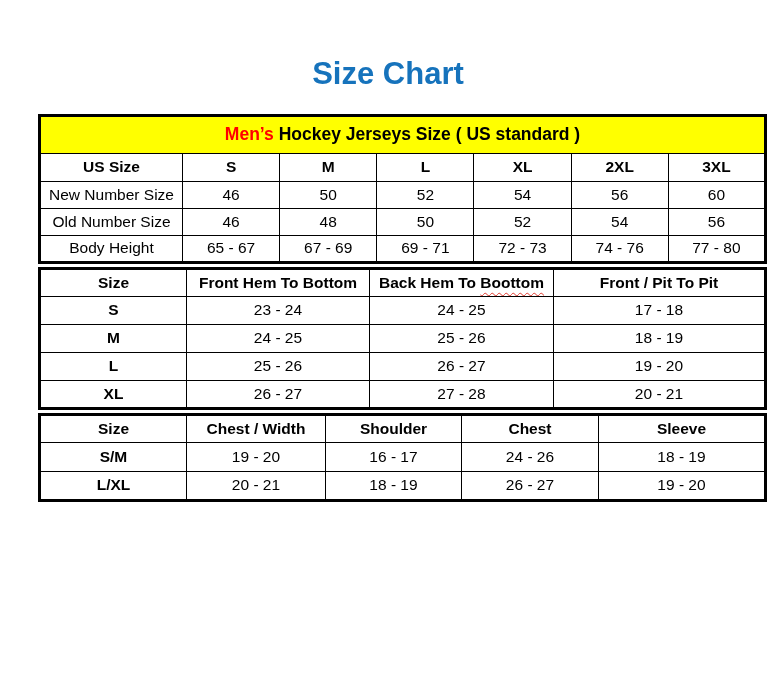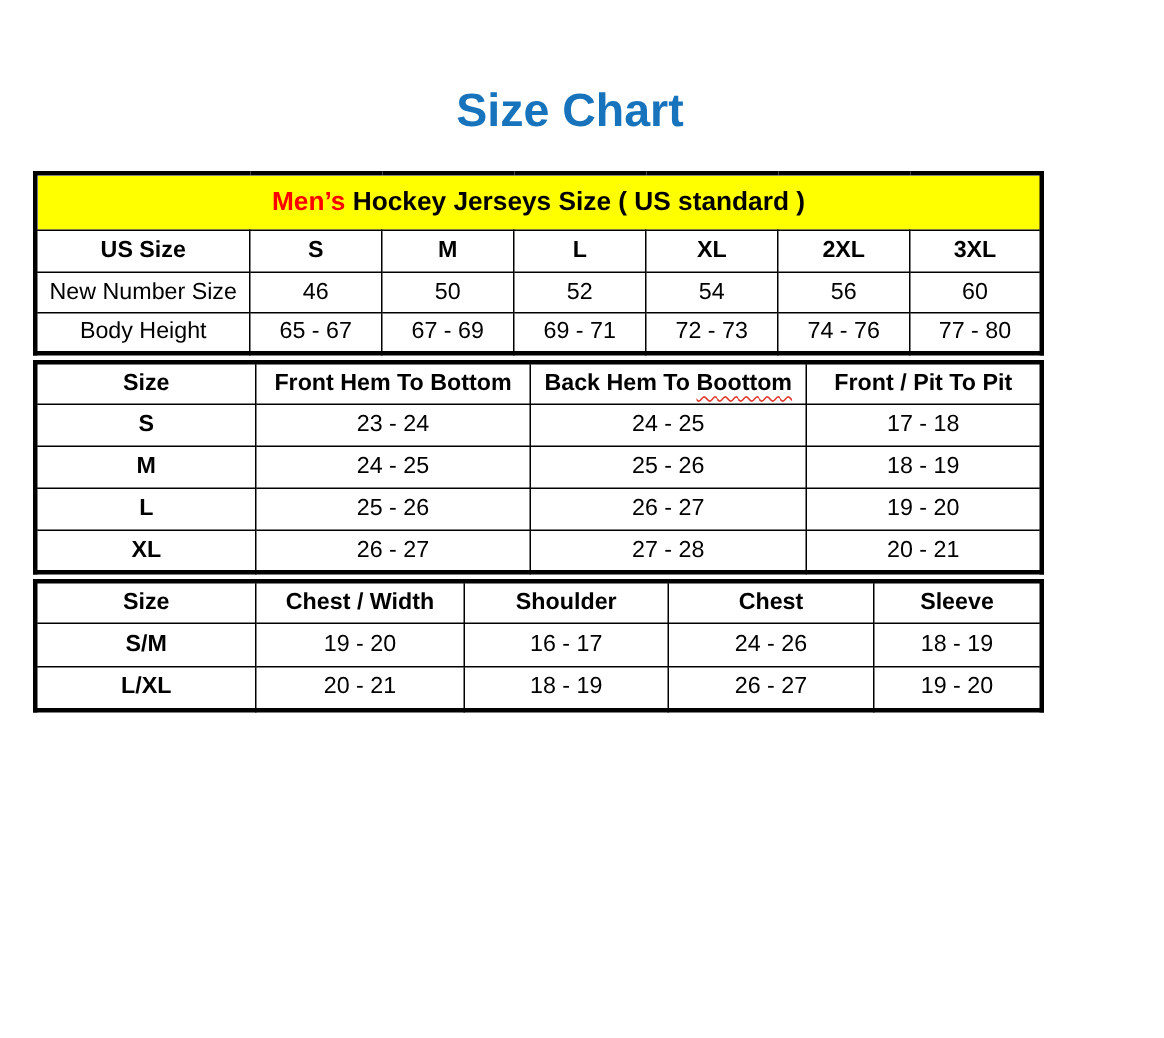--- a/index.html
+++ b/index.html
@@ -3,34 +3,34 @@
 <meta charset="utf-8">
 <style>
   * { box-sizing: border-box; }
   html, body {
     margin: 0; padding: 0;
     width: 776px; height: 692px;
     background: #ffffff;
     font-family: "Liberation Sans", sans-serif;
     color: #000;
   }
-  .page { padding: 56px 38px 0 22px; }
+  .page { padding: 56px 38px 0 38px; }
 
   .title {
     margin: 0 0 22px 0;
     text-align: center;
     color: #1673BC;
     font-size: 31px;
     font-weight: 700;
     line-height: 1.15;
     letter-spacing: 0px;
   }
 
   table.chart {
-    width: 674px;
+    width: 729px;
     border-collapse: collapse;
     table-layout: fixed;
     margin: 0 0 3px 0;
     border: 3px solid #000;
   }
   .chart th, .chart td {
     border: 1px solid #000;
     text-align: center;
     vertical-align: middle;
     padding: 0 2px;
@@ -103,20 +103,29 @@
       <tr>
         <td class="rlabel">New Number Size</td>
         <td>46</td>
         <td>50</td>
         <td>52</td>
         <td>54</td>
         <td>56</td>
         <td>60</td>
       </tr>
       <tr>
+        <td class="rlabel">Old Number Size</td>
+        <td>46</td>
+        <td>48</td>
+        <td>50</td>
+        <td>52</td>
+        <td>54</td>
+        <td>56</td>
+      </tr>
+      <tr>
         <td class="rlabel">Body Height</td>
         <td>65 - 67</td>
         <td>67 - 69</td>
         <td>69 - 71</td>
         <td>72 - 73</td>
         <td>74 - 76</td>
         <td>77 - 80</td>
       </tr>
     </tbody>
   </table>

